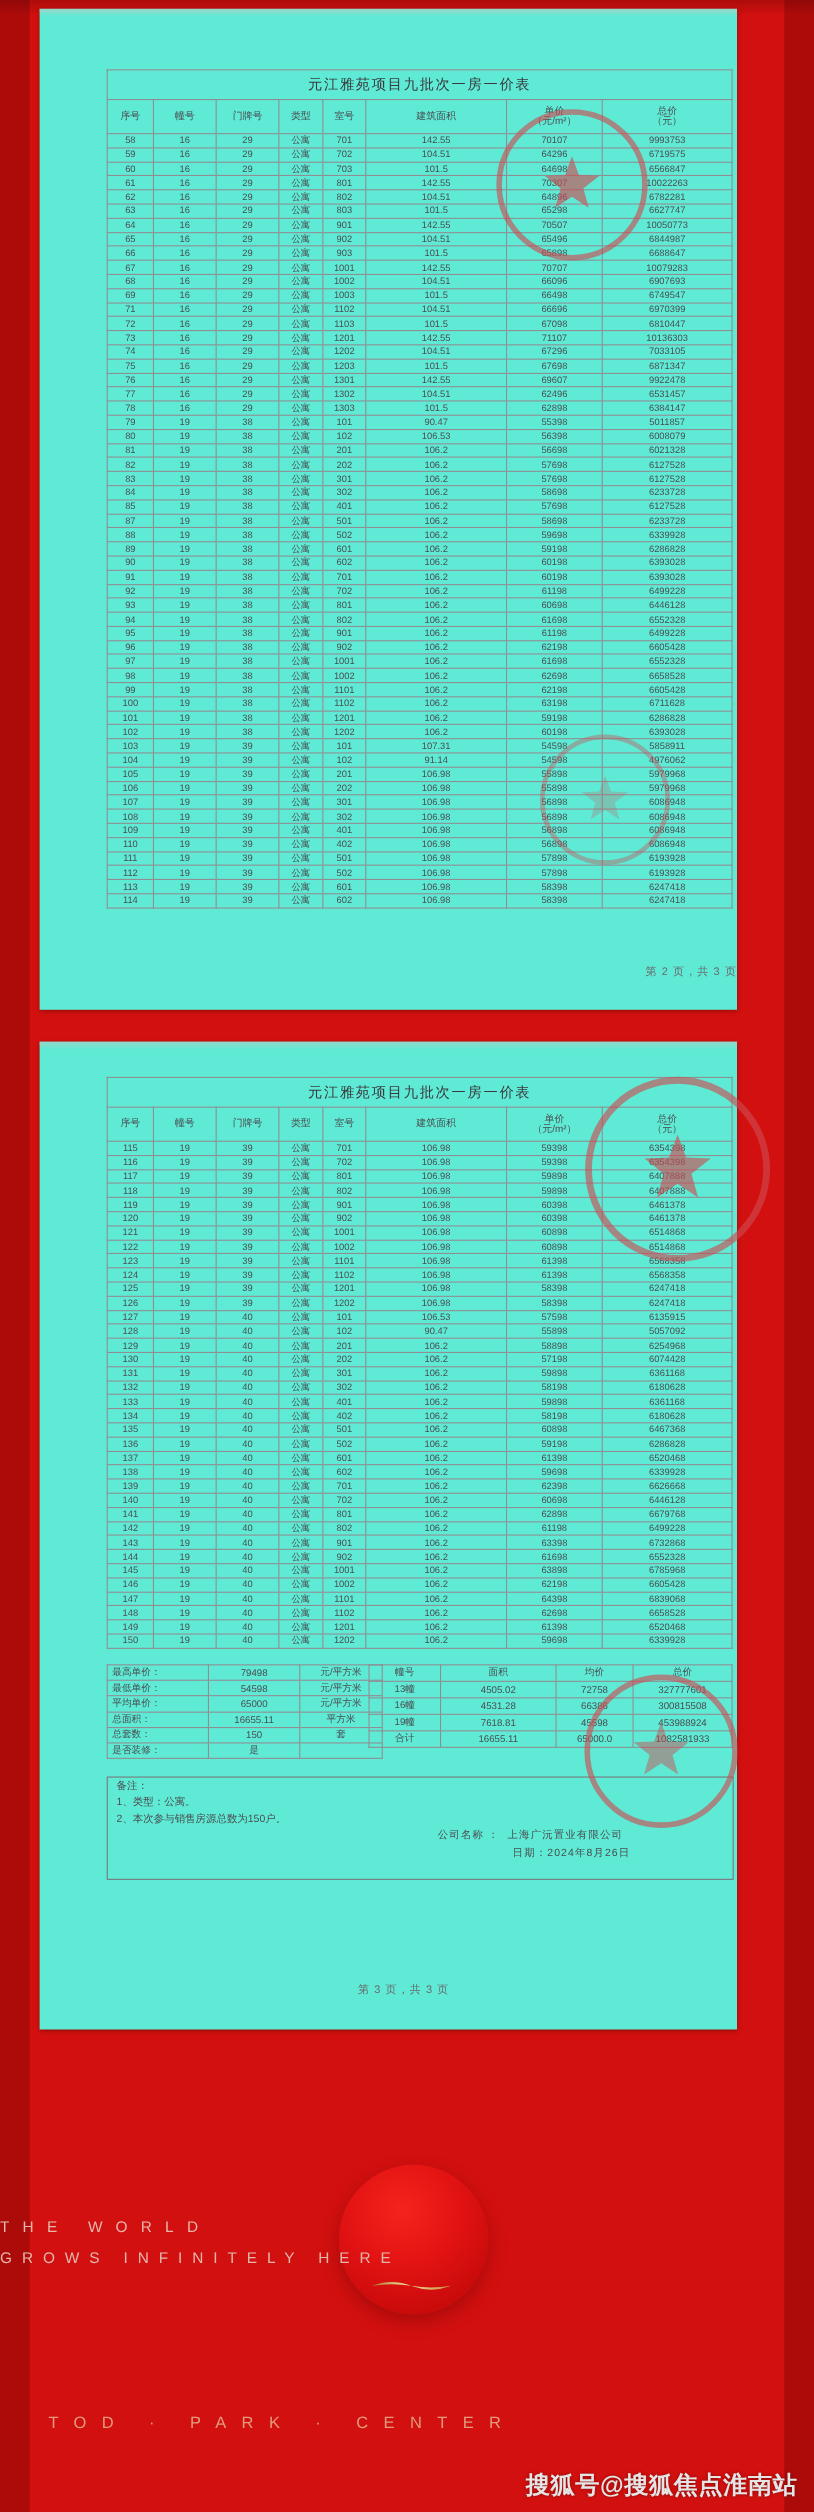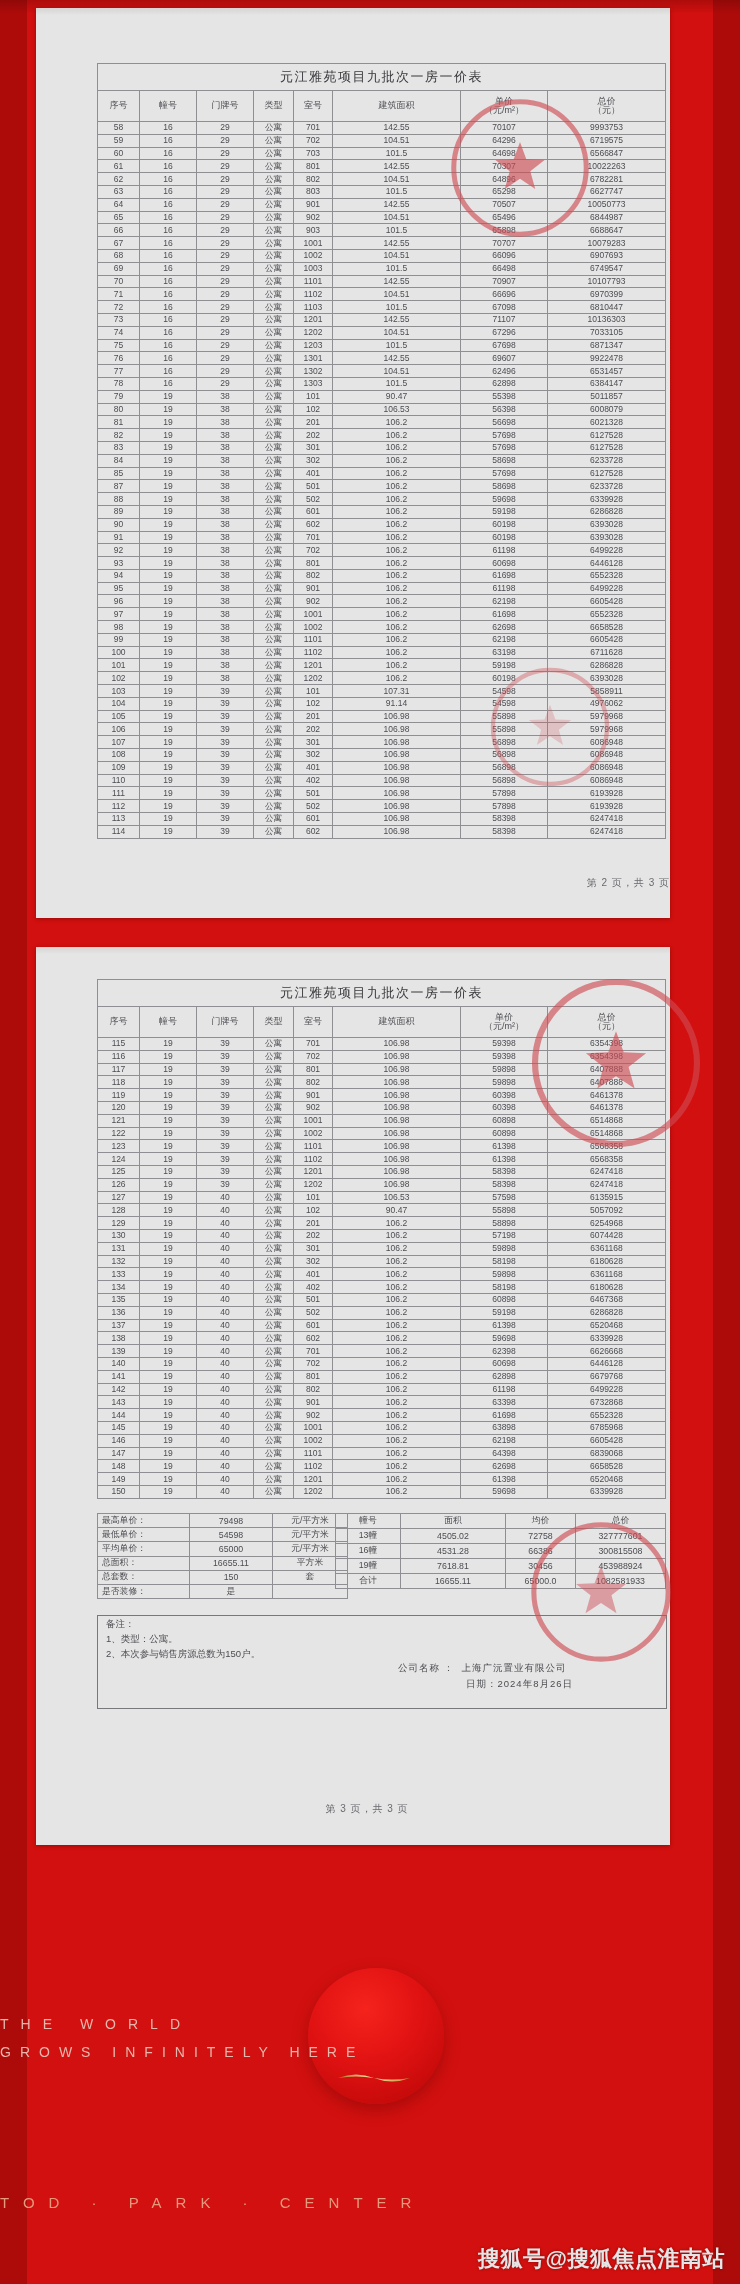--- a/index.html
+++ b/index.html
@@ -9,21 +9,21 @@
     font-family:"Liberation Sans","DejaVu Sans",sans-serif;
   }
   
   .edge{position:absolute;top:0;bottom:0;width:27px;background:rgba(80,0,0,.28);}
   .edge.left{left:0;}
   .edge.right{right:0;}
   .top-shade{position:absolute;top:0;left:0;right:0;height:14px;background:linear-gradient(rgba(60,0,0,.25),rgba(60,0,0,0));}
 
   
   .page{
-    position:absolute;left:36px;width:634px;background:#e5e5e5;
+    position:absolute;left:36px;width:634px;background:#5eead4;
     box-shadow:0 1px 4px rgba(60,0,0,.4);
   }
   .page::before{content:'';position:absolute;top:0;left:0;right:0;height:7px;
     background:linear-gradient(#c9c6c2,rgba(255,255,255,0));opacity:.55;}
   #page1{top:8px;height:910px;}
   #page2{top:947px;height:898px;}
 
   .price-table{
     position:absolute;left:61px;border-collapse:collapse;table-layout:fixed;
     width:568px;font-size:8.5px;color:#4c4d52;
@@ -74,21 +74,21 @@
   
   .sphere{
     position:absolute;left:308px;top:1968px;width:136px;height:136px;border-radius:50%;
     background:radial-gradient(circle at 42% 30%, #f5231c 0%, #e01212 45%, #b80505 100%);
     box-shadow:0 6px 16px rgba(90,0,0,.35);
   }
   .brand-line{position:absolute;left:0;right:0;text-align:left;color:#e5b7ac;}
   #brand1{top:2016px;font-size:14px;letter-spacing:12px;}
   #brand2{top:2044px;font-size:14px;letter-spacing:9px;}
   .swoosh{position:absolute;left:336px;top:2071px;}
-  #brand3{top:2194px;font-size:15px;letter-spacing:14px;color:#e39a7d;}
+  #brand3{top:2194px;font-size:15px;letter-spacing:14px;color:#e39a7d;padding-left:44px;}
 
   .watermark{
     position:absolute;right:15px;top:2244px;font-size:22px;font-weight:bold;color:#e5e5e5;
     text-shadow:0 0 3px rgba(0,0,0,.4);letter-spacing:.5px;
   }
 </style>
 </head>
 <body>
 
 <div class="edge left"></div>
@@ -239,30 +239,20 @@
           <td>69</td>
           <td>16</td>
           <td>29</td>
           <td>公寓</td>
           <td>1003</td>
           <td>101.5</td>
           <td>66498</td>
           <td>6749547</td>
         </tr>
         <tr>
-          <td>70</td>
-          <td>16</td>
-          <td>29</td>
-          <td>公寓</td>
-          <td>1101</td>
-          <td>142.55</td>
-          <td>70907</td>
-          <td>10107793</td>
-        </tr>
-        <tr>
           <td>71</td>
           <td>16</td>
           <td>29</td>
           <td>公寓</td>
           <td>1102</td>
           <td>104.51</td>
           <td>66696</td>
           <td>6970399</td>
         </tr>
         <tr>
@@ -1159,21 +1149,21 @@
         </tr>
         <tr>
           <td>16幢</td>
           <td>4531.28</td>
           <td>66386</td>
           <td>300815508</td>
         </tr>
         <tr>
           <td>19幢</td>
           <td>7618.81</td>
-          <td>30456</td>
+          <td>45598</td>
           <td>453988924</td>
         </tr>
         <tr>
           <td>合计</td>
           <td>16655.11</td>
           <td>65000.0</td>
           <td>1082581933</td>
         </tr>
       </tbody>
   </table>

